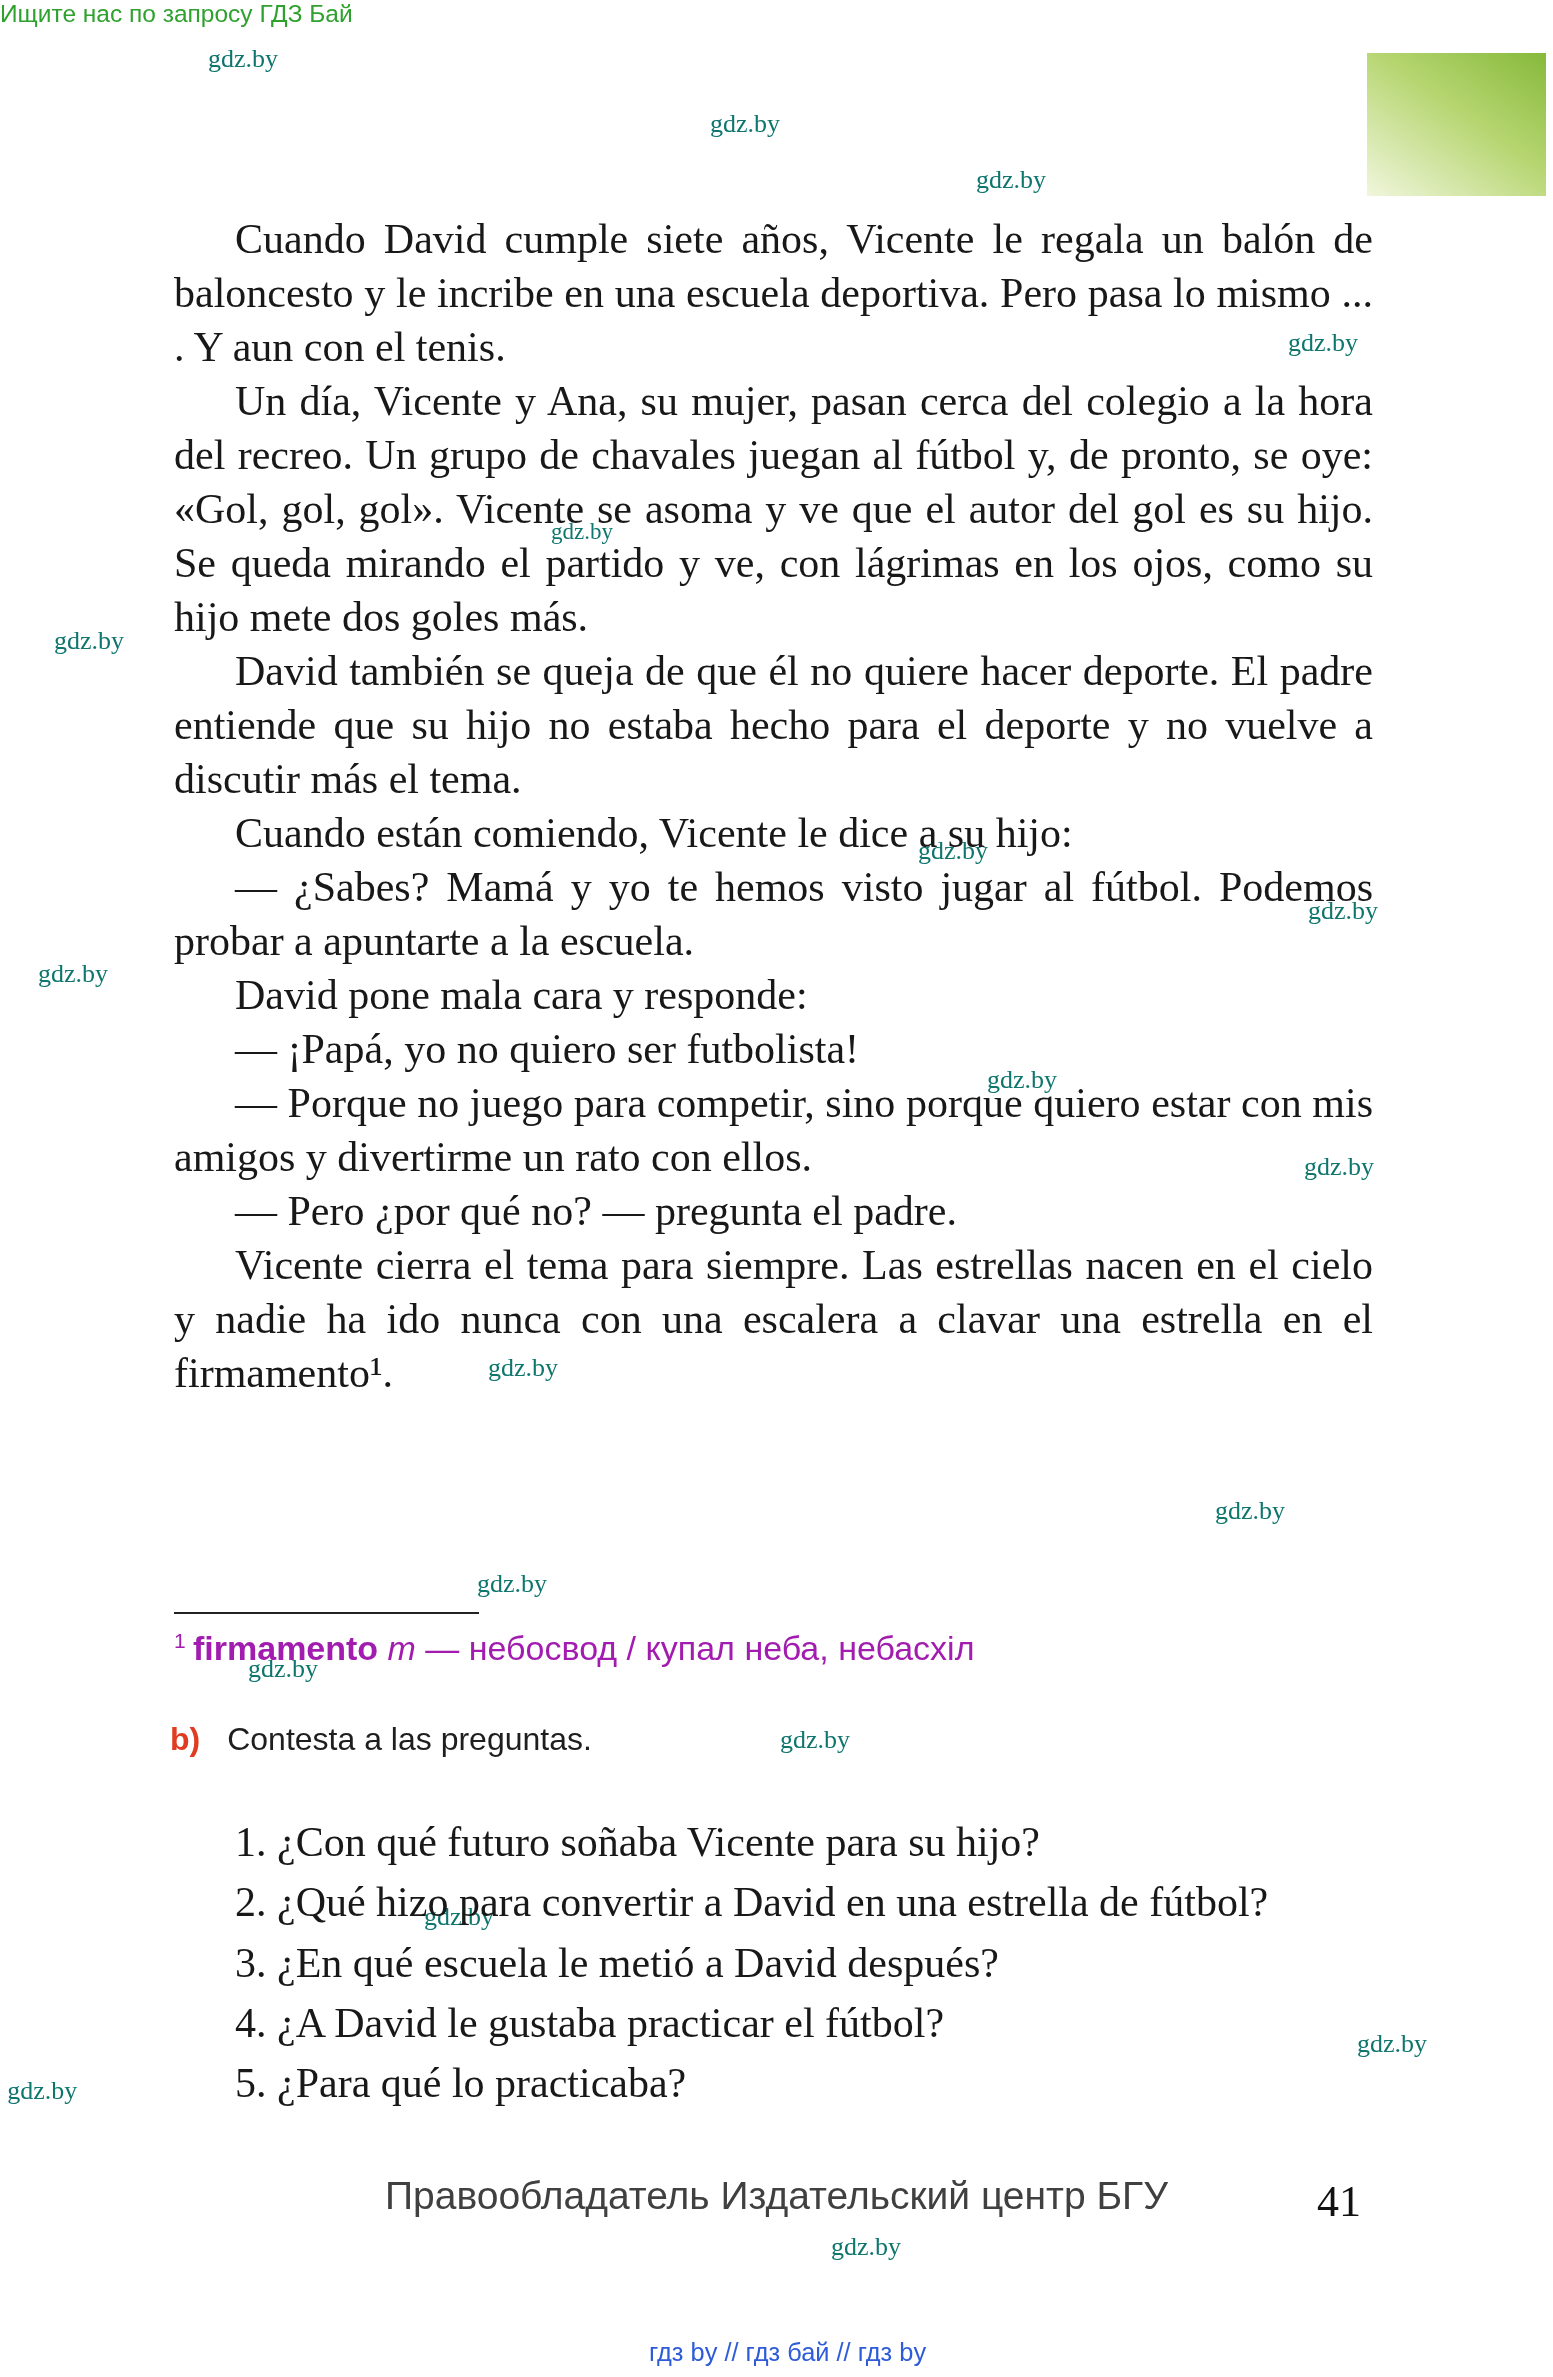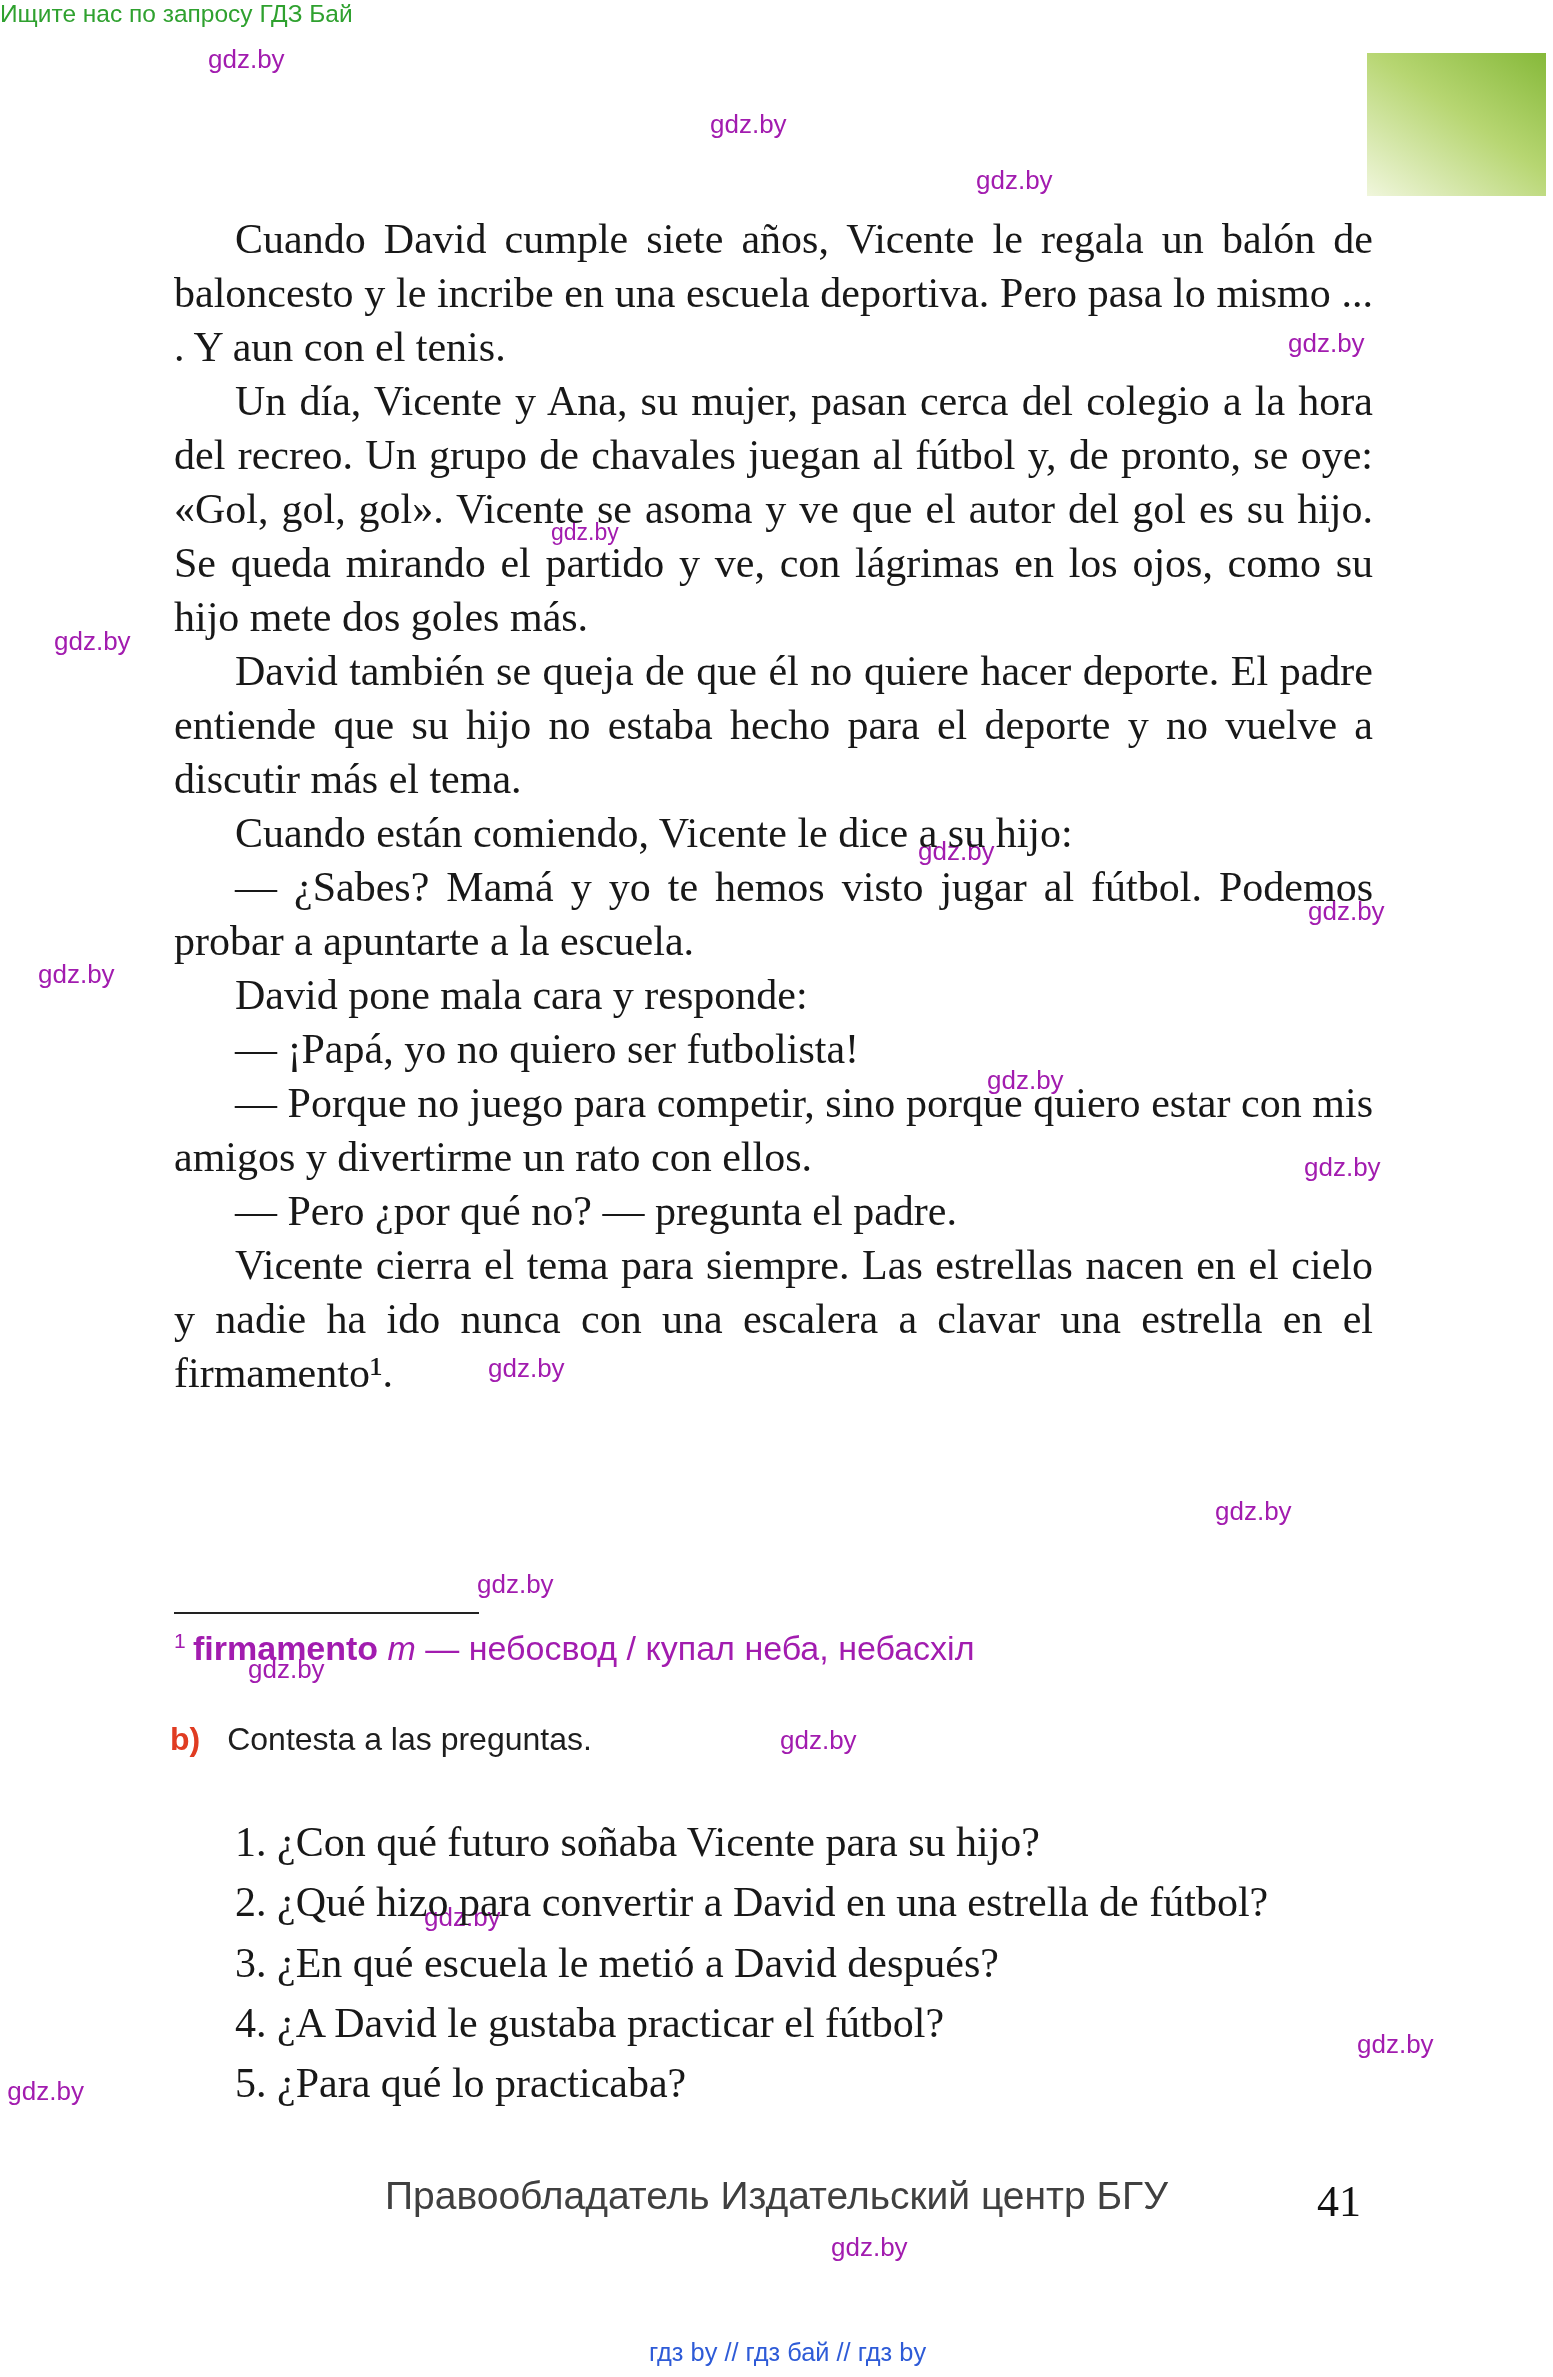--- a/index.html
+++ b/index.html
@@ -16,22 +16,22 @@
     top:0; left:0; width:1553px; text-align:left;
     font-family:"Liberation Sans", sans-serif;
     font-size:24.5px; color:#2fa12f;
   }
   .green-square {
     top:53px; left:1367px; width:179px; height:143px;
     background:linear-gradient(215deg,#86b93a 0%,#b7d672 45%,#f0f6dc 100%);
   }
   .wm {
     position:absolute;
-    font-family:Liberation Sans, sans-serif;
-    font-size:26px; color:#a21caf; white-space:nowrap;
+    font-family:Liberation Serif, serif;
+    font-size:26px; color:#0f766e; white-space:nowrap;
   }
   .story {
     top:212px; left:174px; width:1199px;
     font-size:42px; line-height:54px; text-align:justify;
   }
   .story p { text-indent:61px; margin:0; }
   .rule { top:1612px; left:174px; width:305px; border-top:2.7px solid #222; }
   .footnote {
     top:1629px; left:174px; width:1269px;
     font-family:"Liberation Sans", sans-serif;

